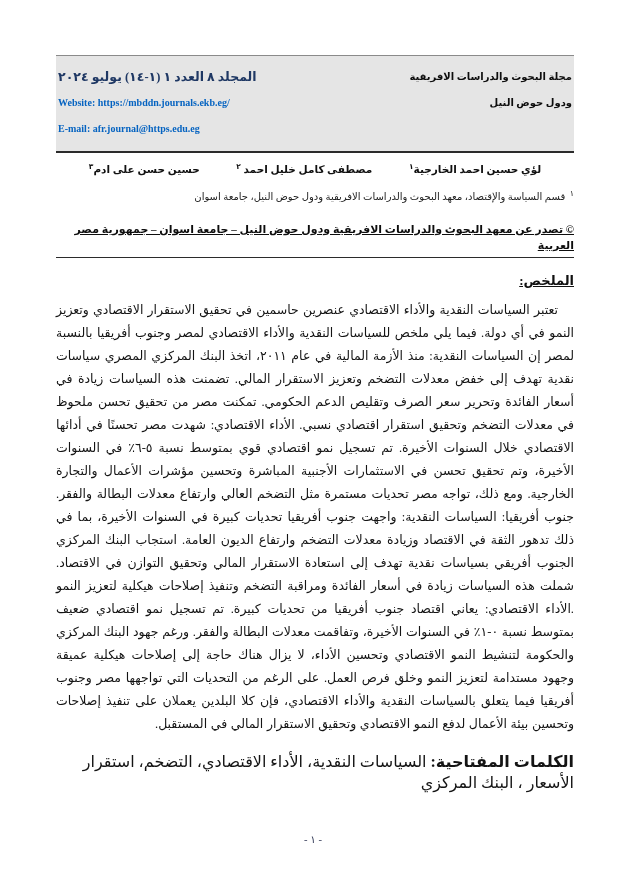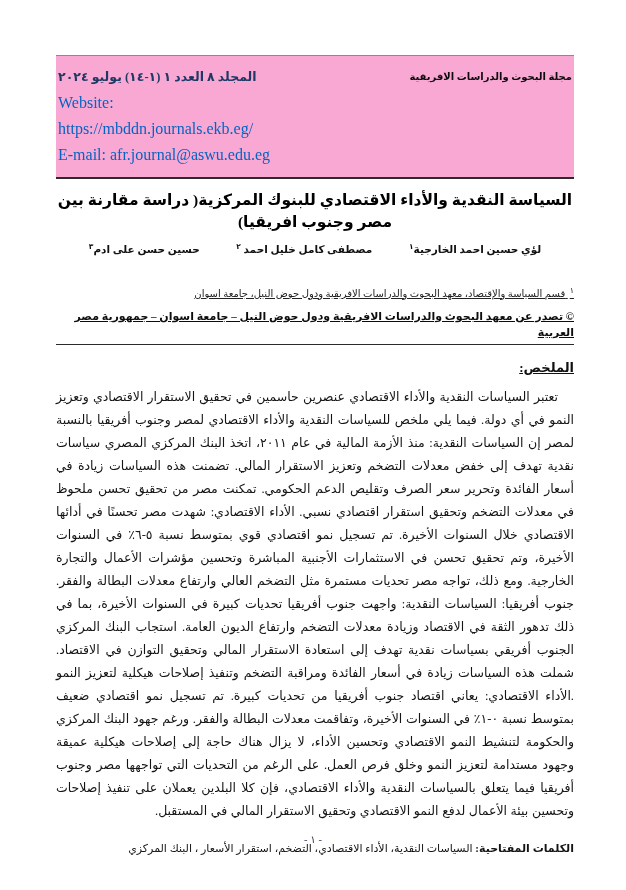--- a/index.html
+++ b/index.html
@@ -14,74 +14,74 @@
   }
   .content { position: absolute; left: 56px; right: 52px; top: 55px; }
 
   
   .journal-header {
     display: flex;
     justify-content: space-between;
     align-items: flex-start;
     border-top: 1px solid #8a8a8a;
     border-bottom: 2px solid #2b2b2b;
-    background: #f9a8d4;
+    background: #e5e5e5;
     padding: 8px 2px 9px 2px;
   }
   .jh-left { width: 252px; text-align: left; }
   .jh-right { width: 255px; text-align: right; }
   .jh-name { font-weight: bold; font-size: 10px; line-height: 26px; color: #0d0d0d; }
   .jh-volume { font-weight: bold; font-size: 12.5px; line-height: 26px; color: #1f3864; }
-  .jh-link { font-weight: normal; font-size: 16px; line-height: 26px; color: #0563c1; }
+  .jh-link { font-weight: bold; font-size: 10px; line-height: 26px; color: #0563c1; }
 
   
   .title {
     margin: 10px 0 0 0;
     text-align: center;
     font-size: 15.5px;
     font-weight: bold;
     color: #000;
     line-height: 22px;
   }
   .authors {
     margin-top: 8px;
     text-align: center;
     font-size: 10.5px;
     font-weight: bold;
     color: #111;
   }
   .author { margin: 0 17px; white-space: nowrap; }
   .author sup { font-size: 7.5px; }
 
-  .affiliations { margin-top: 26px; text-align: right; font-size: 10px; line-height: 19px; color: #222; text-decoration: underline; }
+  .affiliations { margin-top: 9px; text-align: right; font-size: 10px; line-height: 19px; color: #222; }
   .affil sup { font-size: 8px; margin-left: 2px; }
 
   .publisher {
-    margin-top: 5px;
+    margin-top: 15px;
     font-size: 11px;
     font-weight: bold;
     color: #0d0d0d;
     line-height: 16px;
   }
   .publisher .pub-text { text-decoration: underline; }
   .rule { border-top: 1.3px solid #2b2b2b; margin-top: 4px; }
 
   
   .abstract-heading { margin-top: 15px; text-align: right; font-size: 13px; font-weight: bold; }
   .abstract-heading .underlined { text-decoration: underline; }
   .abstract-body {
     margin: 10px 0 8px 0;
     font-size: 12.5px;
     line-height: 23px;
     text-align: justify;
     text-indent: 16px;
     color: #141414;
     word-spacing: 0.5px;
   }
-  .keywords { margin: 15px 0 8px 0; text-align: right; font-size: 11px; line-height: 21px; color: #141414; }
+  .keywords { margin: 15px 0 8px 0; text-align: right; font-size: 16px; line-height: 21px; color: #141414; }
   .kw-label { font-weight: bold; }
 
   
   .page-number {
     position: absolute;
     left: 0; right: 0;
     bottom: 45px;
     text-align: center;
     font-size: 10.5px;
     color: #39405c;
@@ -95,29 +95,29 @@
 
   <header class="journal-header">
     <div class="jh-left">
       <div class="jh-volume" dir="rtl">المجلد ٨ العدد ١ (١-١٤) يوليو ٢٠٢٤</div>
       <div class="jh-link" dir="ltr">
         <span>Website:</span>
         <span>https://mbddn.journals.ekb.eg/</span>
       </div>
       <div class="jh-link" dir="ltr">
         <span>E-mail:</span>
-        <span>afr.journal@aswu.edu.eg</span>
+        <span>afr.journal@https.edu.eg</span>
       </div>
     </div>
     <div class="jh-right" dir="rtl">
       <div class="jh-name">مجلة البحوث والدراسات الافريقية</div>
+      <div class="jh-name">ودول حوض النيل</div>
     </div>
   </header>
 
-  <h1 class="title" dir="rtl">السياسة النقدية والأداء الاقتصادي للبنوك المركزية( دراسة مقارنة بين مصر وجنوب افريقيا)</h1>
 
   <div class="authors" dir="rtl">
     <span class="author"><span>لؤي حسين احمد الخارجية</span><sup>١</sup></span>
     <span class="author"><span>مصطفى كامل خليل احمد</span> <sup>٢</sup></span>
     <span class="author"><span>حسين حسن على ادم</span><sup>٣</sup></span>
   </div>
 
   <div class="affiliations" dir="rtl">
     <div class="affil"><sup>١</sup> <span>قسم السياسة والإقتصاد، معهد البحوث والدراسات الافريقية ودول حوض النيل، جامعة اسوان</span></div>
   </div>

